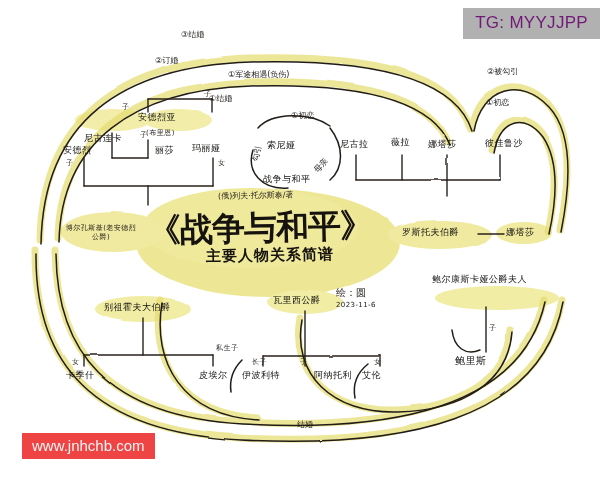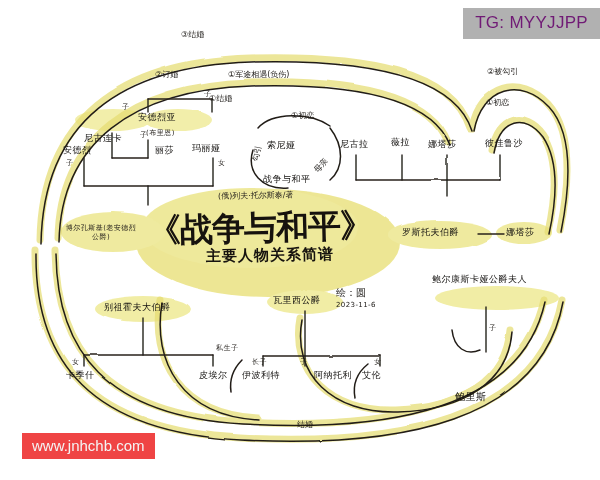--- a/index.html
+++ b/index.html
@@ -162,21 +162,21 @@
       <line x1="263" y1="356" x2="380" y2="356"></line>
       <line x1="263" y1="356" x2="263" y2="366"></line>
       <line x1="305" y1="356" x2="305" y2="366"></line>
       <line x1="380" y1="356" x2="380" y2="366"></line>
 
       <line x1="486" y1="307" x2="486" y2="352"></line>
     </g>
   </svg>
 
   <div class="relLbl" style="left:163px;top:29px;margin-left:18px;">③结婚</div>
-  <div class="relLbl" style="left:155px;top:69px;">②订婚</div>
+  <div class="relLbl" style="left:155px;top:55px;">②订婚</div>
   <div class="relLbl" style="left:228px;top:69px;">①军途相遇(负伤)</div>
   <div class="relLbl" style="left:209px;top:93px;">①结婚</div>
   <div class="relLbl" style="left:487px;top:66px;">②被勾引</div>
   <div class="relLbl" style="left:486px;top:97px;">①初恋</div>
   <div class="relLbl" style="left:291px;top:110px;">①初恋</div>
   <div class="relLbl" style="left:249px;top:148px;transform:rotate(-78deg);">勾引</div>
   <div class="relLbl" style="left:313px;top:160px;transform:rotate(-48deg);">母亲</div>
   <div class="relLbl" style="left:297px;top:419px;">结婚</div>
 
   <div class="nodeText sm" style="left:84px;top:113px;margin-top:21px;">尼古连卡</div>
@@ -224,18 +224,18 @@
   <div class="nodeText sm" style="left:273px;top:296px;">瓦里西公爵</div>
   <div class="nodeText tiny" style="left:252px;top:359px;">长子</div>
   <div class="nodeText sm" style="left:242px;top:371px;">伊波利特</div>
   <div class="nodeText tiny" style="left:300px;top:359px;">子</div>
   <div class="nodeText sm" style="left:294px;top:371px;padding-left:20px;">阿纳托利</div>
   <div class="nodeText tiny" style="left:374px;top:359px;">女</div>
   <div class="nodeText sm" style="left:362px;top:371px;">艾伦</div>
 
   <div class="nodeText sm" style="left:432px;top:275px;">鲍尔康斯卡娅公爵夫人</div>
   <div class="nodeText tiny" style="left:489px;top:325px;">子</div>
-  <div class="nodeText md" style="left:455px;top:356px;margin-top:36px;">鲍里斯</div>
+  <div class="nodeText md" style="left:455px;top:356px;">鲍里斯</div>
 
   <div id="tgTag">TG: MYYJJPP</div>
   <div id="watermark">www.jnhchb.com</div>
 
 </div>
 
 </body></html>

